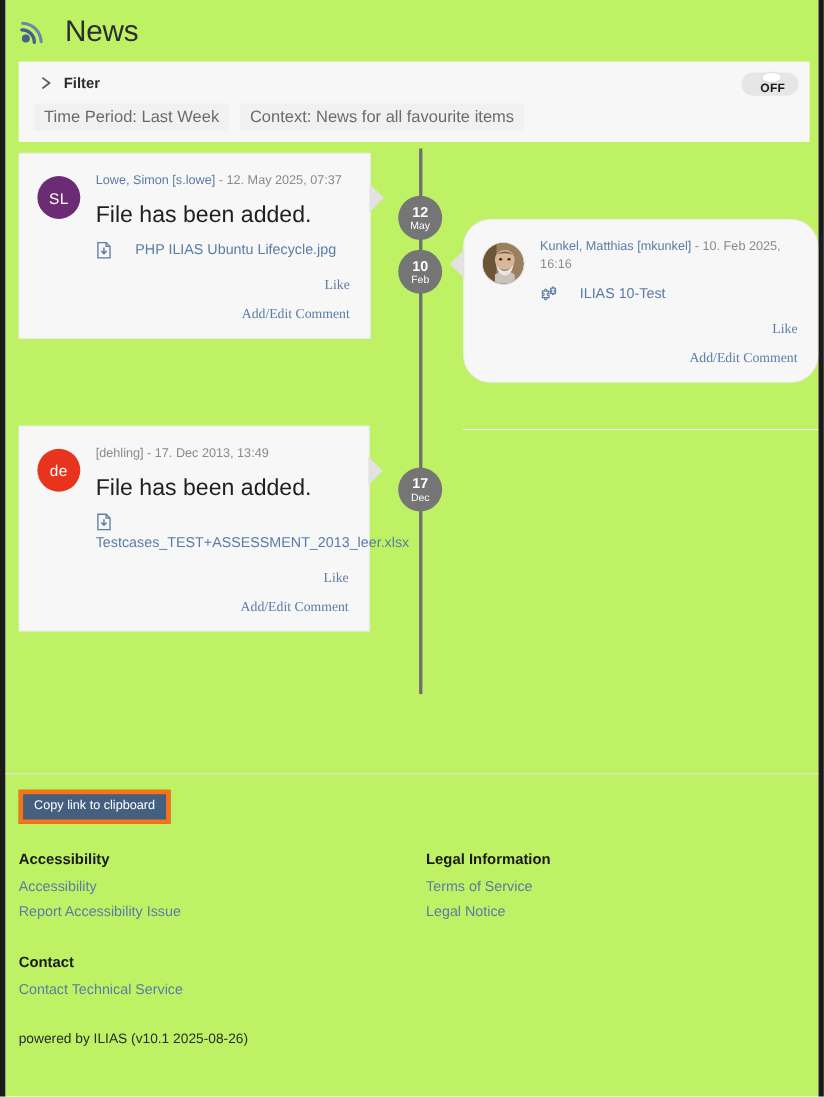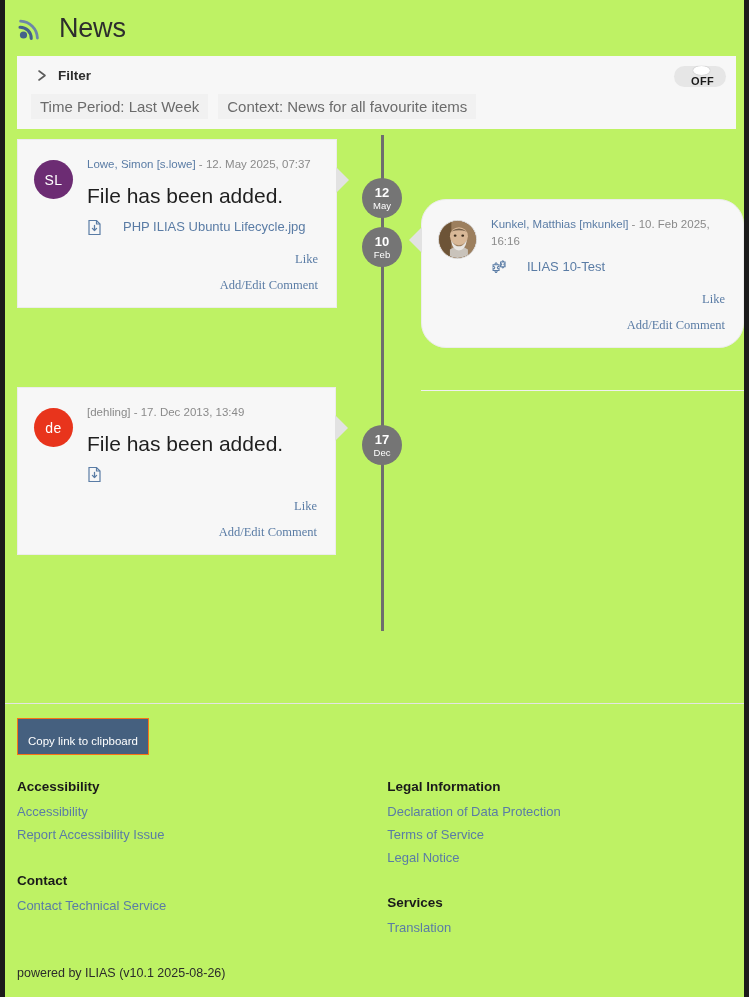--- a/index.html
+++ b/index.html
@@ -142,22 +142,22 @@
 
   
   .footer-divider {
     position: absolute; left: 0; top: 703px;
     width: 739px; height: 1px; background: #e4e4e4;
   }
   .footer { position: absolute; left: 0; top: 704px; width: 739px; padding: 14px 12px 0 12px; }
   .copy-btn {
     display: inline-block;
     background: #45607f; color: #ffffff;
-    font-size: 11.5px; padding: 16px 10px 7px 10px;
-    border: 1px solid #f97316;
+    font-size: 11.5px; padding: 4px 10px 7px 10px;
+    border: 4px solid #f97316;
   }
   .footer-cols { display: flex; margin-top: 24px; }
   .fcol { width: 376px; }
   .fcol.second { width: 350px; }
   .f-head {
     font-size: 13.5px; font-weight: 700; color: #1a1a1a;
     margin-bottom: 7px;
   }
   .f-link {
     display: block; font-size: 13px; color: #5a7ca5;
@@ -303,20 +303,21 @@
         </div>
         <div class="headline">File has been added.</div>
         <a class="obj-link wrapped">
           <span class="obj-icon">
             <svg viewBox="0 0 15 17" width="15" height="17">
               <path d="M2 1.5 h7.5 l3.5 3.5 v10.5 h-11 z" fill="none" stroke="#5a7ca5" stroke-width="1.2"></path>
               <path d="M9.5 1.5 v3.5 h3.5" fill="none" stroke="#5a7ca5" stroke-width="1.2"></path>
               <path d="M7.5 6.5 v5 M5.4 9.4 L7.5 11.6 L9.6 9.4" fill="none" stroke="#5a7ca5" stroke-width="1.3" stroke-linecap="round" stroke-linejoin="round"></path>
             </svg>
           </span>
+          <span>Testcases_TEST+ASSESSMENT_2013_leer.xlsx</span>
         </a>
         <div class="actions">
           <a class="action-link">Like</a>
           <a class="action-link">Add/Edit Comment</a>
         </div>
       </div>
       <span class="card-arrow arrow-right" style="right:-13px; top:27px;"></span>
     </div>
   </div>
 
@@ -333,28 +334,23 @@
         </div>
         <div class="f-group">
           <div class="f-head">Contact</div>
           <a class="f-link">Contact Technical Service</a>
         </div>
       </div>
 
       <div class="fcol second">
         <div class="f-group">
           <div class="f-head">Legal Information</div>
-          <a class="f-link">Declaration of Data Protection</a>
           <a class="f-link">Terms of Service</a>
           <a class="f-link">Legal Notice</a>
         </div>
-        <div class="f-group">
-          <div class="f-head">Services</div>
-          <a class="f-link">Translation</a>
-        </div>
       </div>
     </div>
 
     <div class="powered">powered by ILIAS (v10.1 2025-08-26)</div>
   </div>
 
  </div>
 </div>
 
 </body></html>

